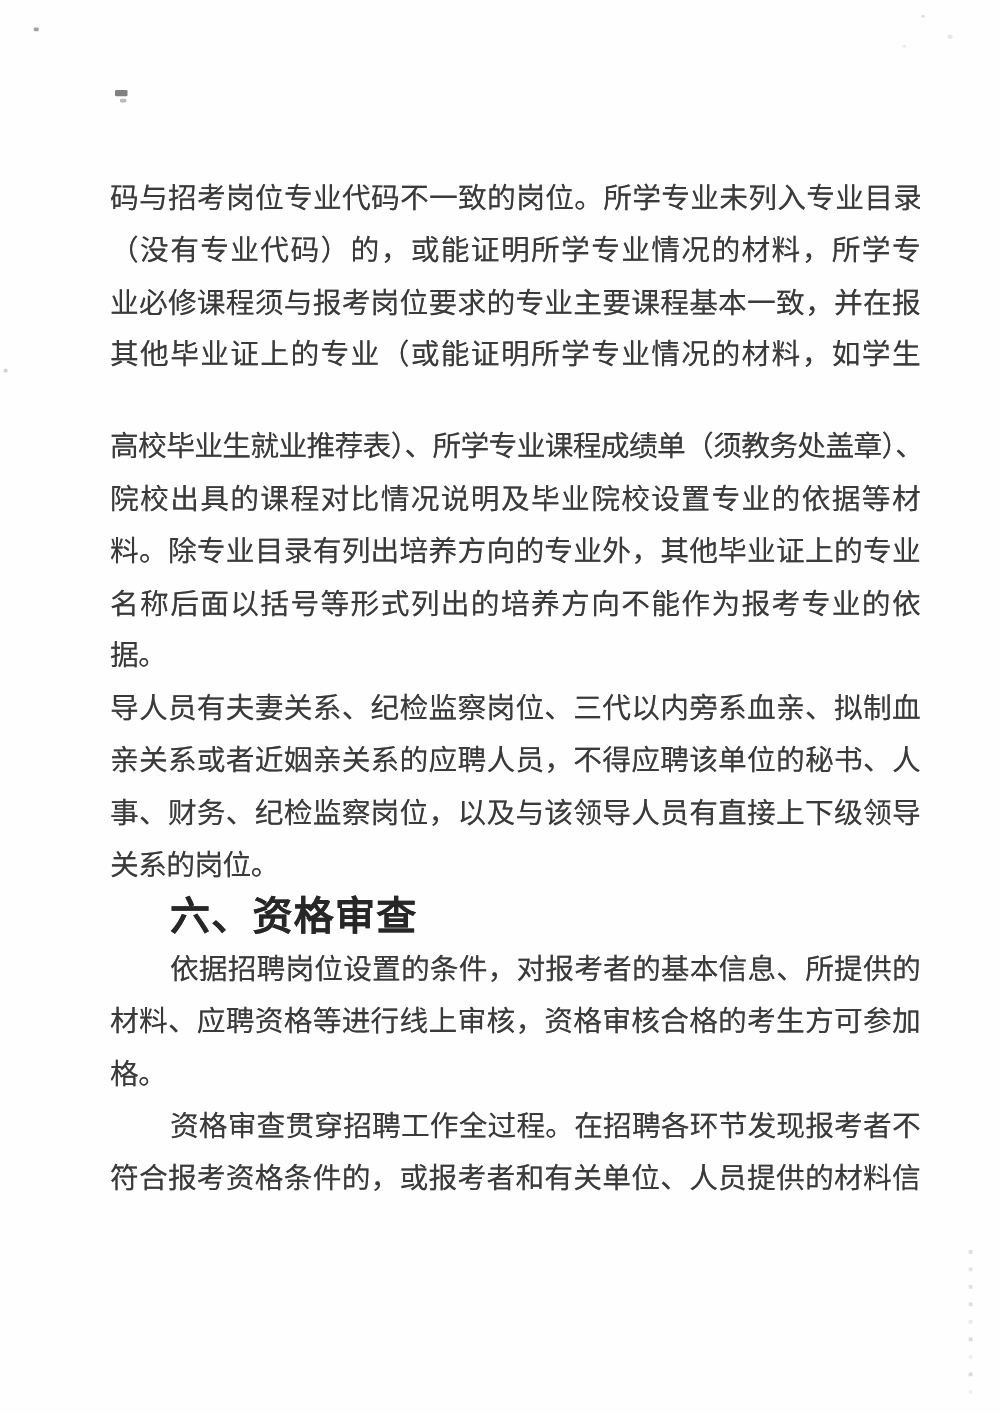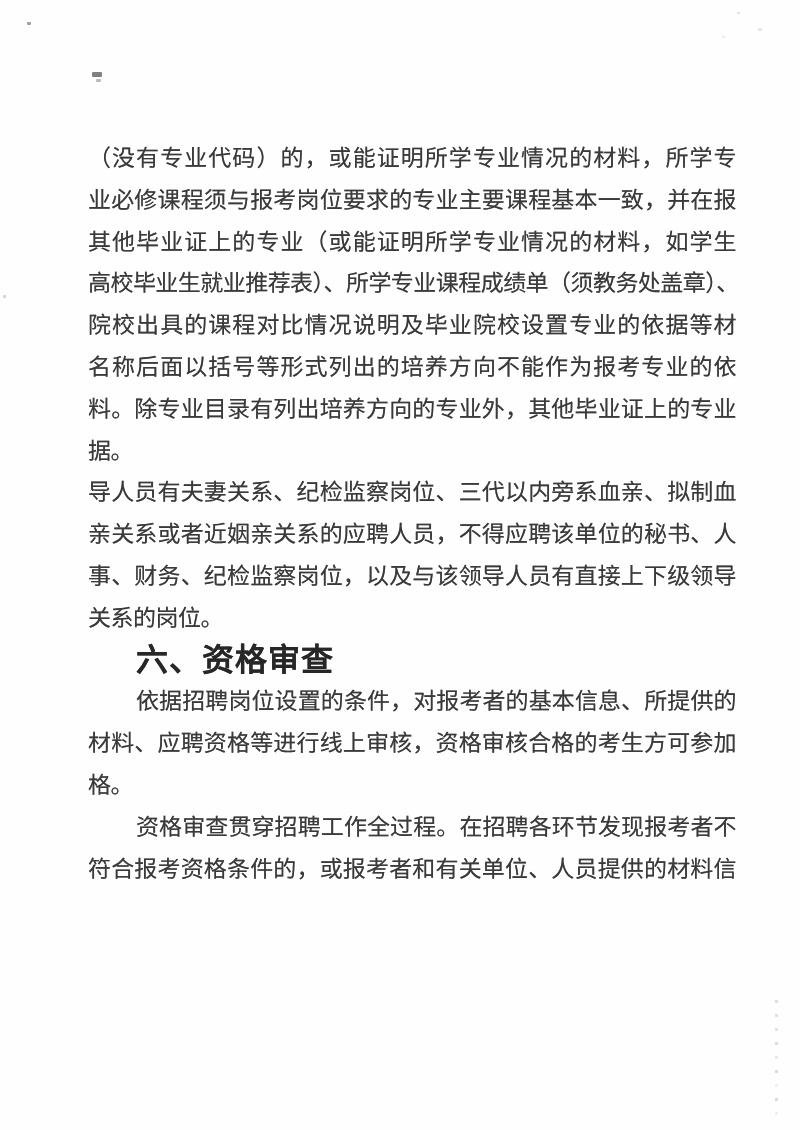--- a/index.html
+++ b/index.html
@@ -36,21 +36,21 @@
     text-shadow: 0 0 0.5px rgba(70,70,70,0.65);
     overflow: hidden;
   }
   .line.end {
     text-align-last: left;
   }
   .line.indent {
     text-indent: 48px;
   }
   .line.tight1 { letter-spacing: -1.6px; }
-  .line.tight2 { letter-spacing: -3.2px; }
+  .line.tight2 { letter-spacing: -3.2px; margin-top: 32px; }
   .line.heading {
     font-family: "Liberation Sans", sans-serif;
     font-weight: bold;
     color: #272727;
     font-size: 32px;
     letter-spacing: 1px;
     text-align-last: left;
     text-shadow: 0 0 0.4px rgba(40,40,40,0.8);
   }
   
@@ -82,27 +82,28 @@
 
   <div class="artifact speck-a"></div>
   <div class="artifact speck-b"></div>
   <div class="artifact speck-c"></div>
   <div class="artifact speck-d"></div>
   <div class="artifact speck-e"></div>
   <div class="artifact speck-f"></div>
   <div class="artifact speck-g"></div>
 
   <div class="doc-body" id="doc-body">
+      <div class="line tight1">码与招考岗位专业代码不一致的岗位。所学专业未列入专业目录</div>
       <div class="line">（没有专业代码）的，或能证明所学专业情况的材料，所学专</div>
       <div class="line">业必修课程须与报考岗位要求的专业主要课程基本一致，并在报</div>
       <div class="line">其他毕业证上的专业（或能证明所学专业情况的材料，如学生证、</div>
       <div class="line tight2">高校毕业生就业推荐表）、所学专业课程成绩单（须教务处盖章）、</div>
       <div class="line">院校出具的课程对比情况说明及毕业院校设置专业的依据等材</div>
+      <div class="line">料。除专业目录有列出培养方向的专业外，其他毕业证上的专业</div>
       <div class="line">名称后面以括号等形式列出的培养方向不能作为报考专业的依</div>
-      <div class="line">料。除专业目录有列出培养方向的专业外，其他毕业证上的专业</div>
       <div class="line end">据。</div>
       <div class="line">导人员有夫妻关系、纪检监察岗位、三代以内旁系血亲、拟制血</div>
       <div class="line">亲关系或者近姻亲关系的应聘人员，不得应聘该单位的秘书、人</div>
       <div class="line">事、财务、纪检监察岗位，以及与该领导人员有直接上下级领导</div>
       <div class="line end">关系的岗位。</div>
       <div class="line end indent heading">六、资格审查</div>
       <div class="line indent">依据招聘岗位设置的条件，对报考者的基本信息、所提供的</div>
       <div class="line">材料、应聘资格等进行线上审核，资格审核合格的考生方可参加</div>
       <div class="line end">格。</div>
       <div class="line indent">资格审查贯穿招聘工作全过程。在招聘各环节发现报考者不</div>

